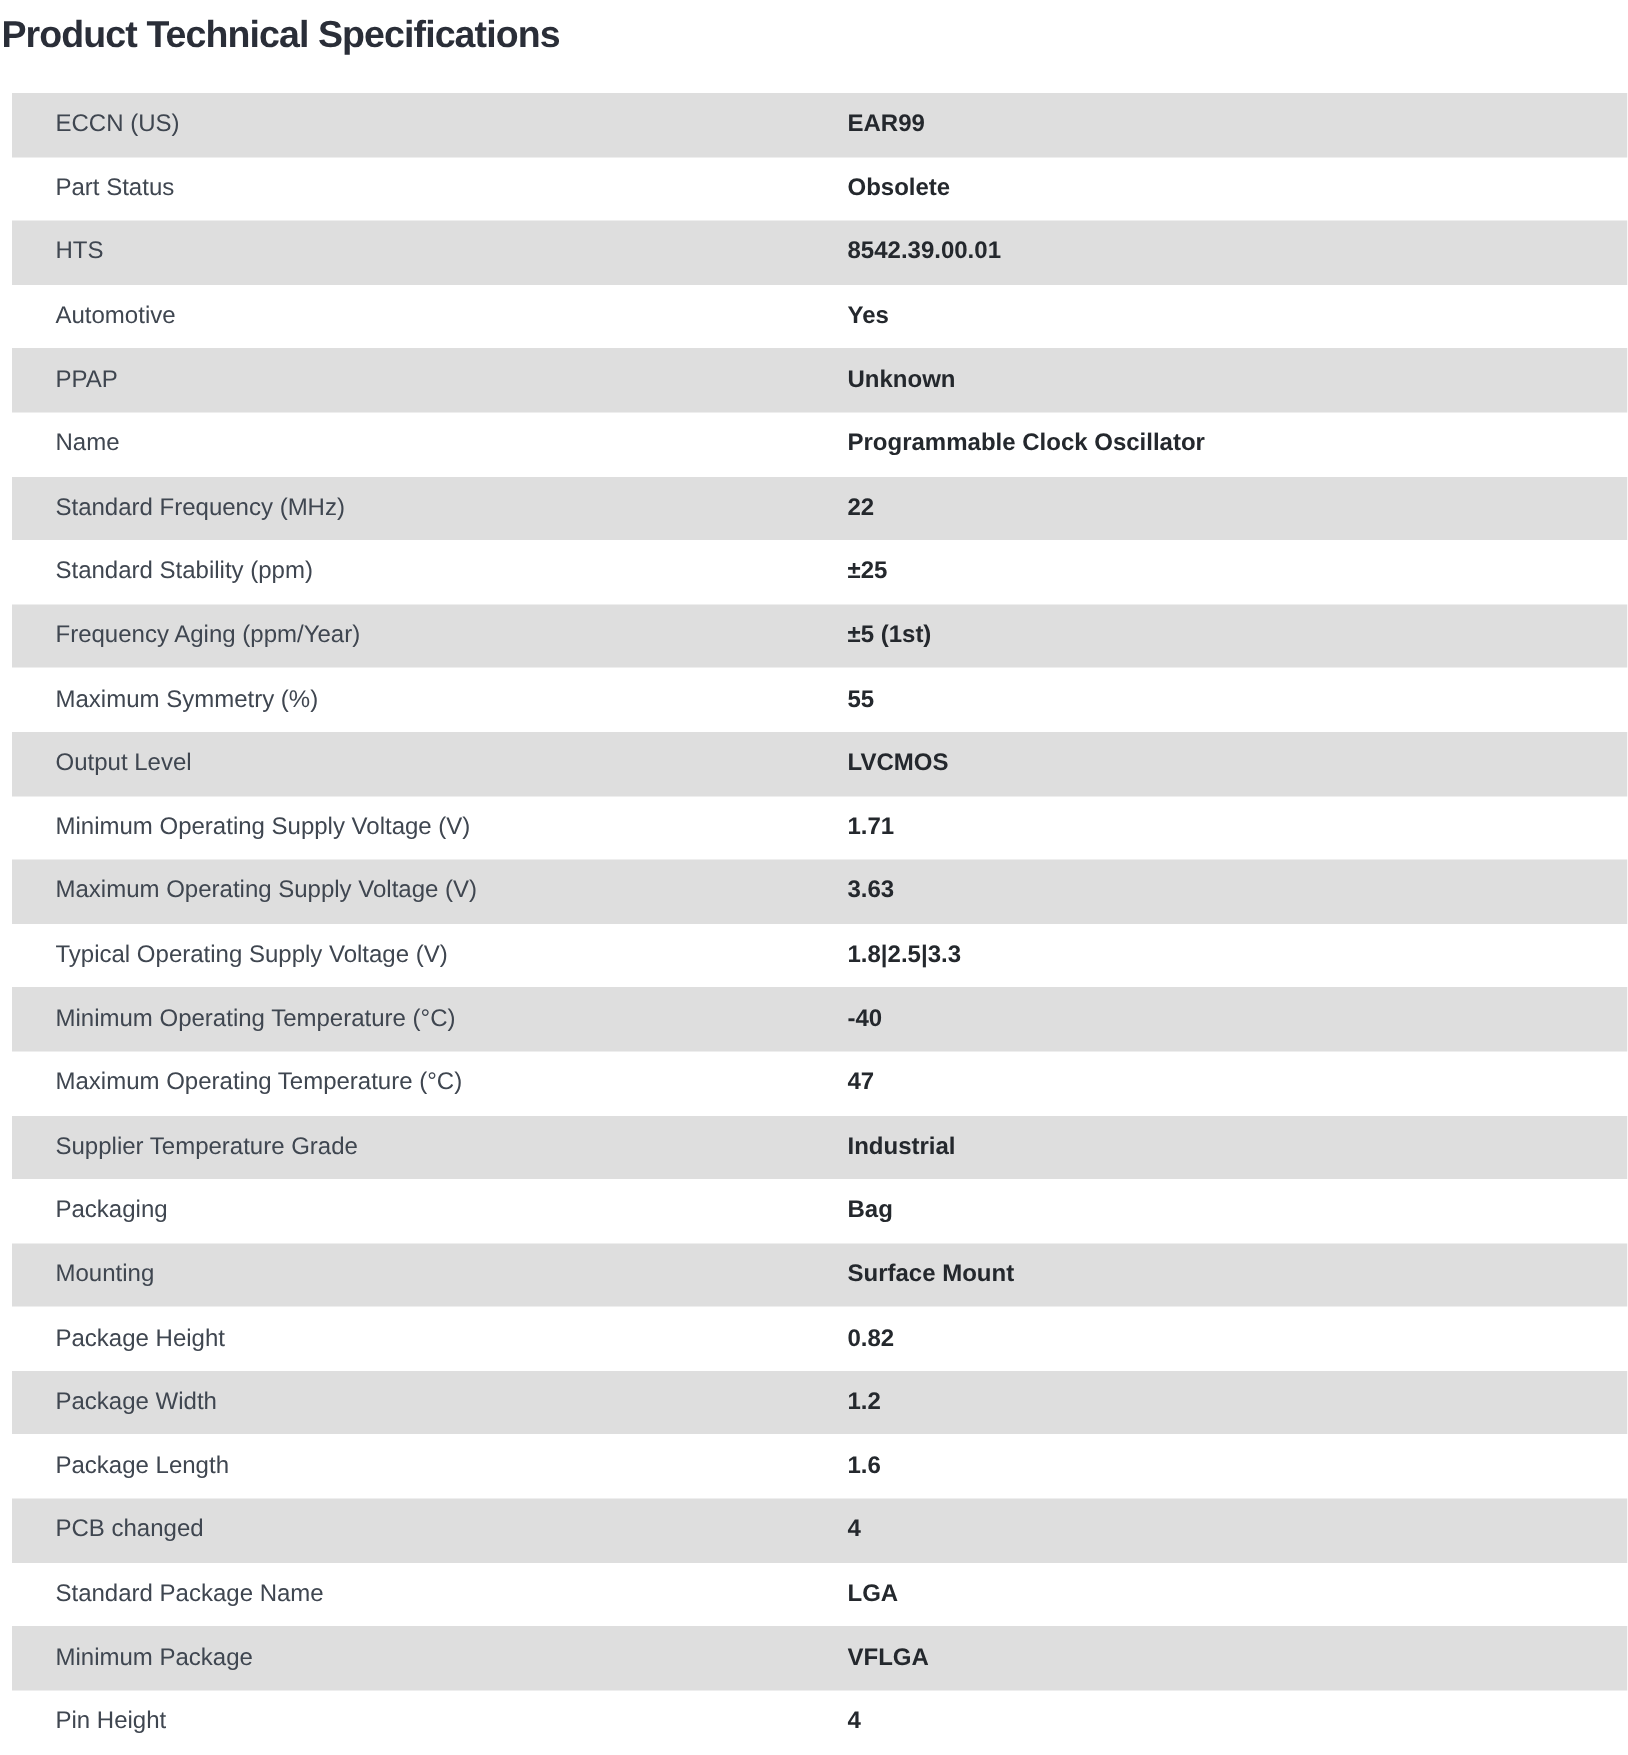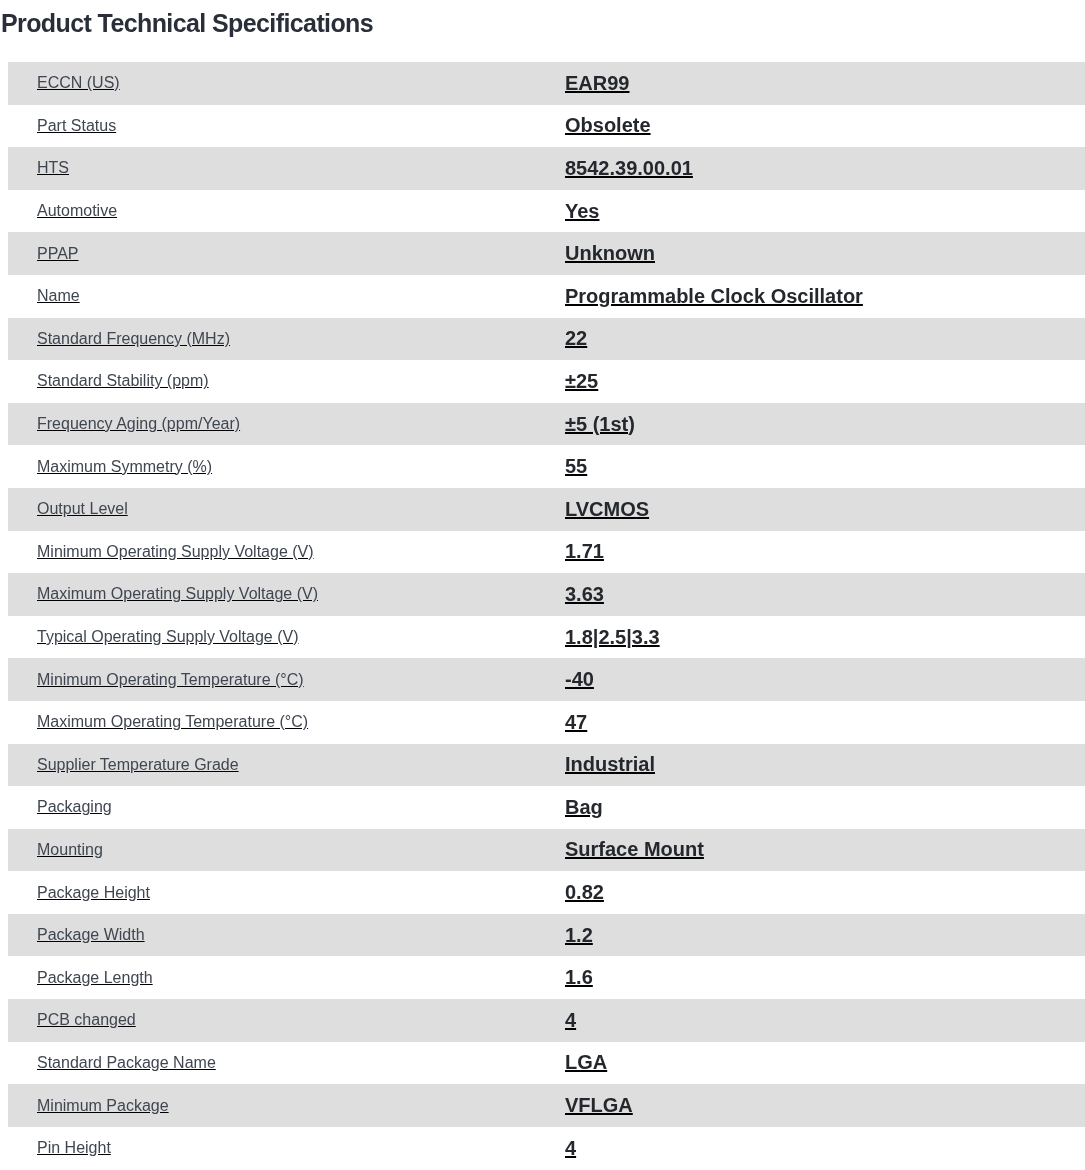--- a/index.html
+++ b/index.html
@@ -16,21 +16,20 @@
     font-size: 25px;
     font-weight: 700;
     letter-spacing: -0.6px;
     color: #2a2e38;
     line-height: 1.15;
     white-space: nowrap;
   }
   .spec-table {
     margin-left: 8px;
     width: 1077px;
-    text-decoration: underline;
   }
   .spec-row {
     display: flex;
     align-items: center;
     height: 42.6px;
   }
   .spec-row:nth-child(odd) {
     background: #dedede;
   }
   .spec-label {
@@ -38,21 +37,21 @@
     padding-left: 29px;
     flex: 0 0 557px;
     font-size: 16px;
     font-weight: 400;
     color: #3f4650;
     white-space: nowrap;
     overflow: hidden;
   }
   .spec-value {
     flex: 1 1 auto;
-    font-size: 20px;
+    font-size: 16px;
     font-weight: 700;
     color: #24282d;
     white-space: nowrap;
     overflow: hidden;
   }
 </style>
 </head>
 <body>
 
 <h1 class="page-title">Product Technical Specifications</h1>

